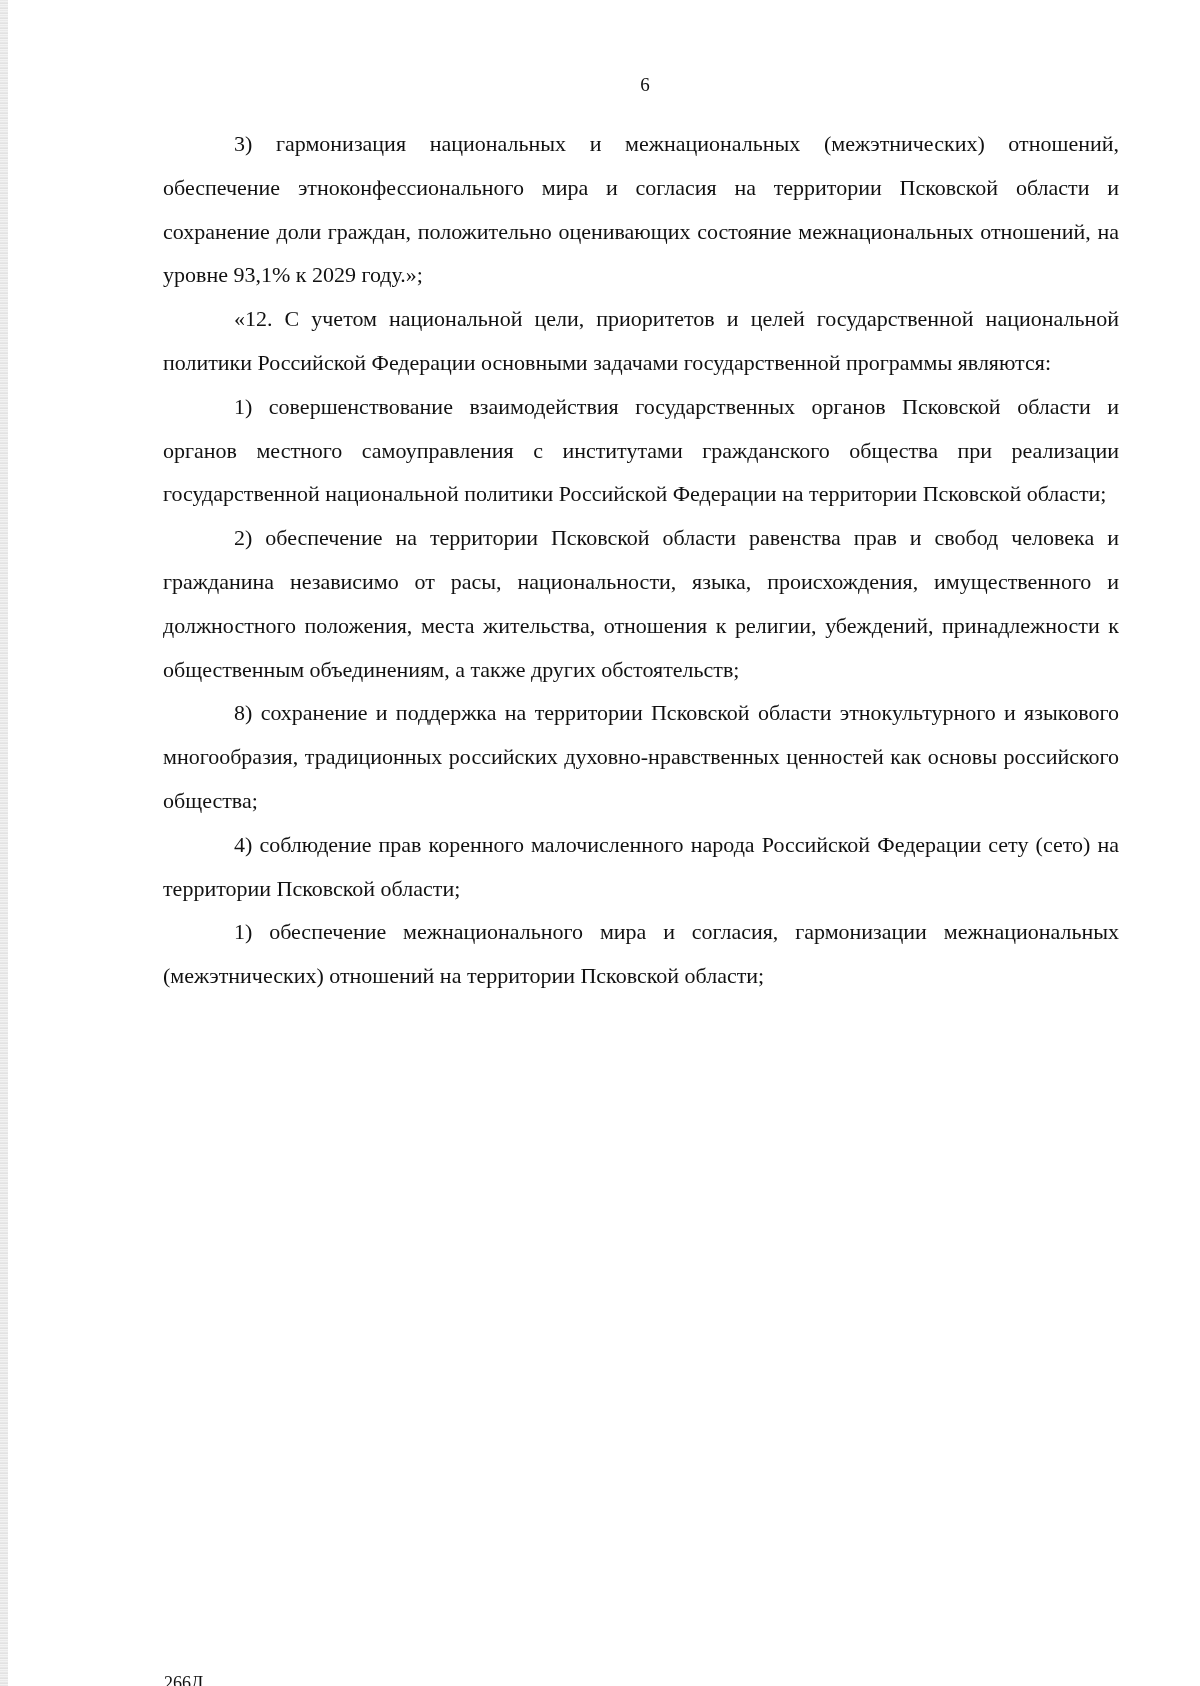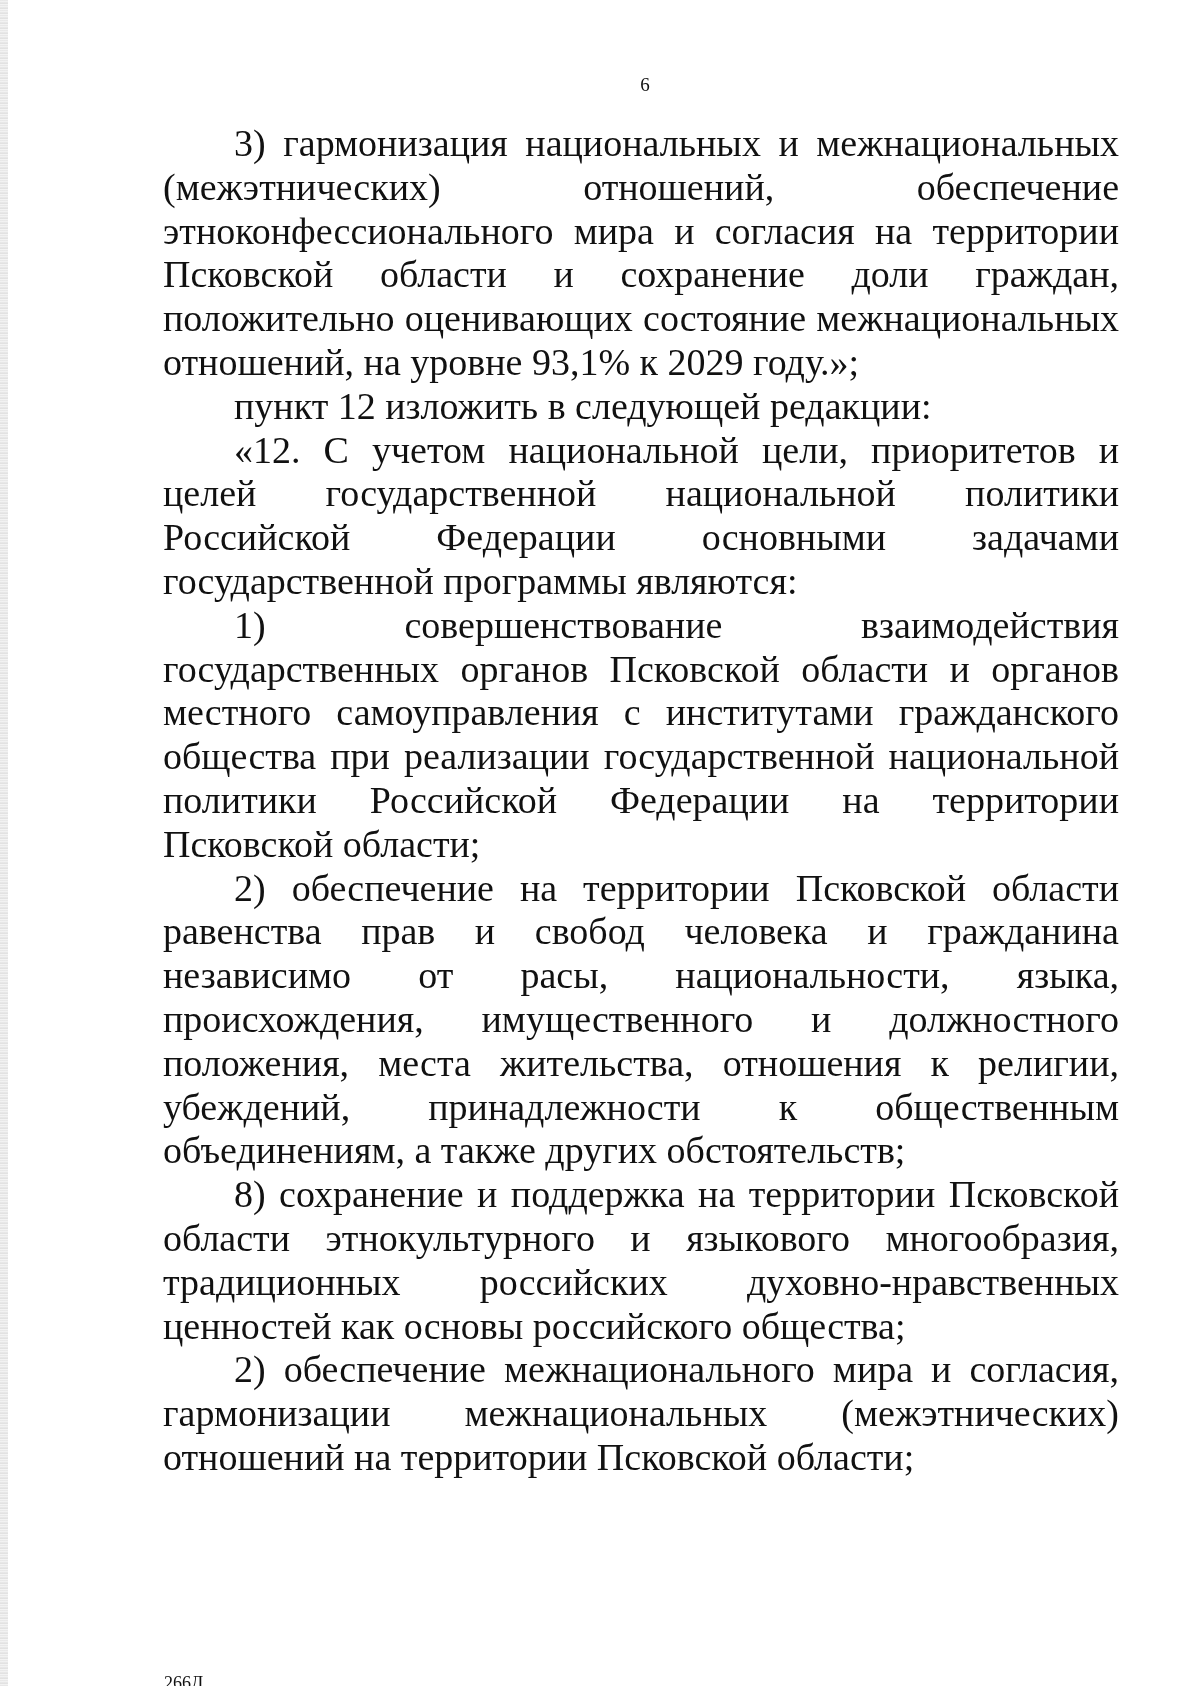--- a/index.html
+++ b/index.html
@@ -1,35 +1,35 @@
 <!DOCTYPE html>
 <html><head>
 <meta charset="utf-8">
 <style>
   html, body { margin: 0; padding: 0; background: #ffffff; }
   body { width: 1200px; height: 1686px; position: relative; overflow: hidden;
     font-family: "Liberation Serif", "DejaVu Serif", serif; color: #111; }
   .scan-edge { position: absolute; left: 0; top: 0; width: 8px; height: 1686px;
     background: repeating-linear-gradient(180deg, #d8d8d8 0px, #f2f2f2 2px, #c9c9c9 3px, #fafafa 5px); opacity: 0.7; }
   .page-number { position: absolute; top: 74px; left: 0; width: 1290px; text-align: center; font-size: 19px; }
-  .body-text { position: absolute; left: 163px; top: 122px; width: 956px; font-size: 38px; line-height: 43.8px; }
+  .body-text { position: absolute; left: 163px; top: 122px; width: 956px; font-size: 22px; line-height: 43.8px; }
   .para { margin: 0; text-align: justify; text-align-last: left; }
   .para.indent { text-indent: 71px; }
   .footer-code { position: absolute; left: 164px; top: 1633px; font-size: 18px; margin-top: 40px; }
 </style>
 </head>
 <body>
 
 <div class="scan-edge"></div>
 
 <div class="page-number">6</div>
 
 <div class="body-text">
   <p class="para indent">3) гармонизация национальных и межнациональных (межэтнических) отношений, обеспечение этноконфессионального мира и согласия на территории Псковской области и сохранение доли граждан, положительно оценивающих состояние межнациональных отношений, на уровне 93,1% к 2029 году.»;</p>
-  <p class="para indent">пункт 12 изложить в следующей редакции:</p>
   <p class="para indent">«12. С учетом национальной цели, приоритетов и целей государственной национальной политики Российской Федерации основными задачами государственной программы являются:</p>
   <p class="para indent">1) совершенствование взаимодействия государственных органов Псковской области и органов местного самоуправления с институтами гражданского общества при реализации государственной национальной политики Российской Федерации на территории Псковской области;</p>
   <p class="para indent">2) обеспечение на территории Псковской области равенства прав и свобод человека и гражданина независимо от расы, национальности, языка, происхождения, имущественного и должностного положения, места жительства, отношения к религии, убеждений, принадлежности к общественным объединениям, а также других обстоятельств;</p>
   <p class="para indent">8) сохранение и поддержка на территории Псковской области этнокультурного и языкового многообразия, традиционных российских духовно-нравственных ценностей как основы российского общества;</p>
-  <p class="para indent">2) обеспечение межнационального мира и согласия, гармонизации межнациональных (межэтнических) отношений на территории Псковской области;</p>
+  <p class="para indent">4) соблюдение прав коренного малочисленного народа Российской Федерации сету (сето) на территории Псковской области;</p>
+  <p class="para indent">1) обеспечение межнационального мира и согласия, гармонизации межнациональных (межэтнических) отношений на территории Псковской области;</p>
 </div>
 
 <div class="footer-code">266Д</div>
 
 </body></html>

